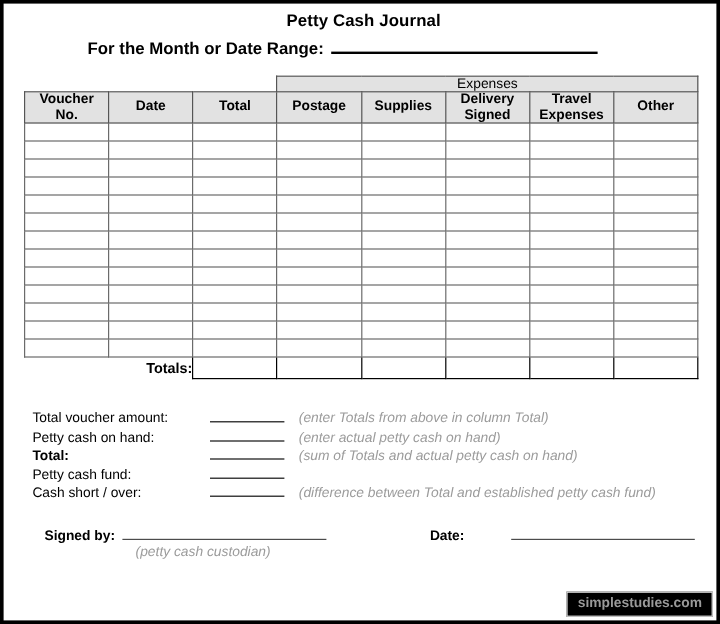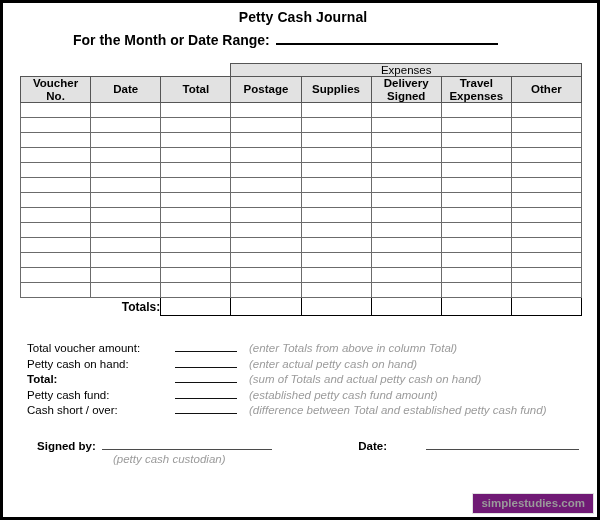--- a/index.html
+++ b/index.html
@@ -182,21 +182,21 @@
     border-bottom: 1.5px solid #4b4b4b;
     height: 12px;
     margin-left: 7px;
   }
 
   
   .watermark {
     position: absolute;
     right: 3px;
     bottom: 3px;
-    background: #701a75;
+    background: #000000;
     border: 1px solid #e2e2e2;
     color: #9a9a9a;
     font-weight: bold;
     font-size: 11.5px;
     padding: 3px 8px 4px 8px;
   }
 </style>
 </head>
 <body>
 
@@ -394,21 +394,20 @@
         <span class="sum-hint">(enter actual petty cash on hand)</span>
       </div>
       <div class="sum-row">
         <span class="sum-label bold">Total:</span>
         <span class="sum-blank"></span>
         <span class="sum-hint">(sum of Totals and actual petty cash on hand)</span>
       </div>
       <div class="sum-row">
         <span class="sum-label">Petty cash fund:</span>
         <span class="sum-blank"></span>
-        <span class="sum-hint">(established petty cash fund amount)</span>
       </div>
       <div class="sum-row">
         <span class="sum-label">Cash short / over:</span>
         <span class="sum-blank"></span>
         <span class="sum-hint">(difference between Total and established petty cash fund)</span>
       </div>
     </div>
 
   <div class="sig-block">
     <div class="sig-row">

